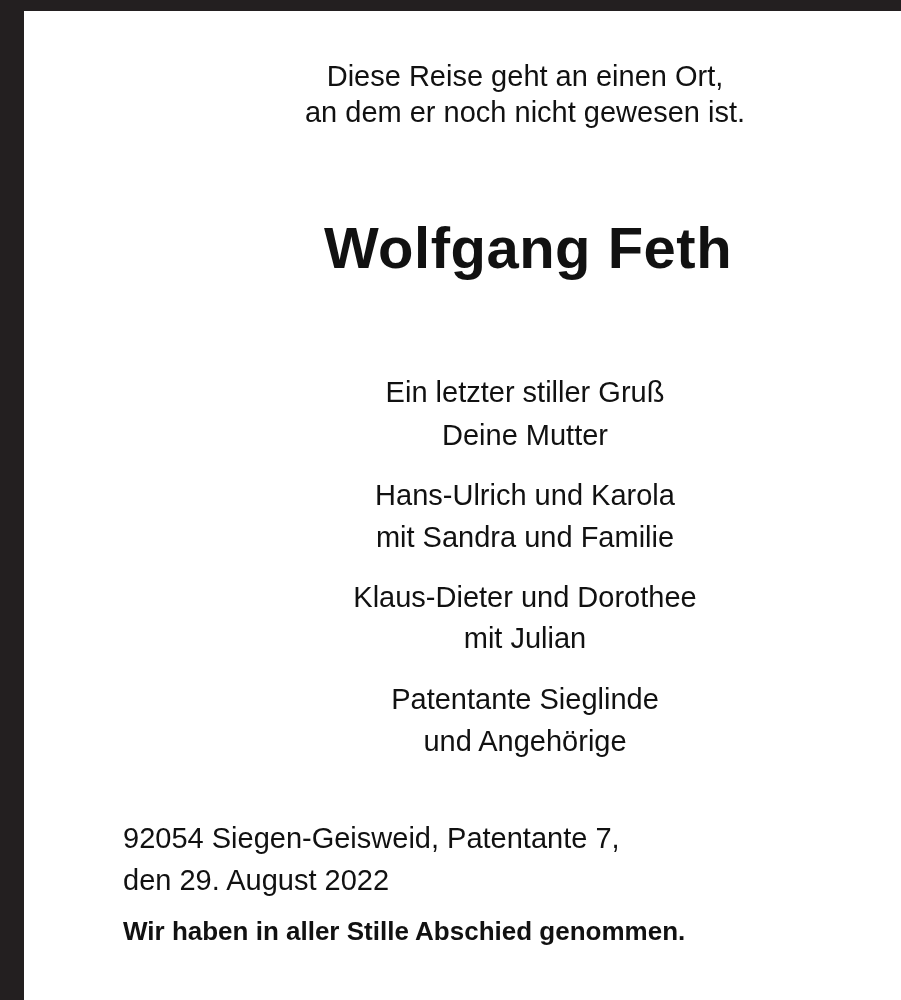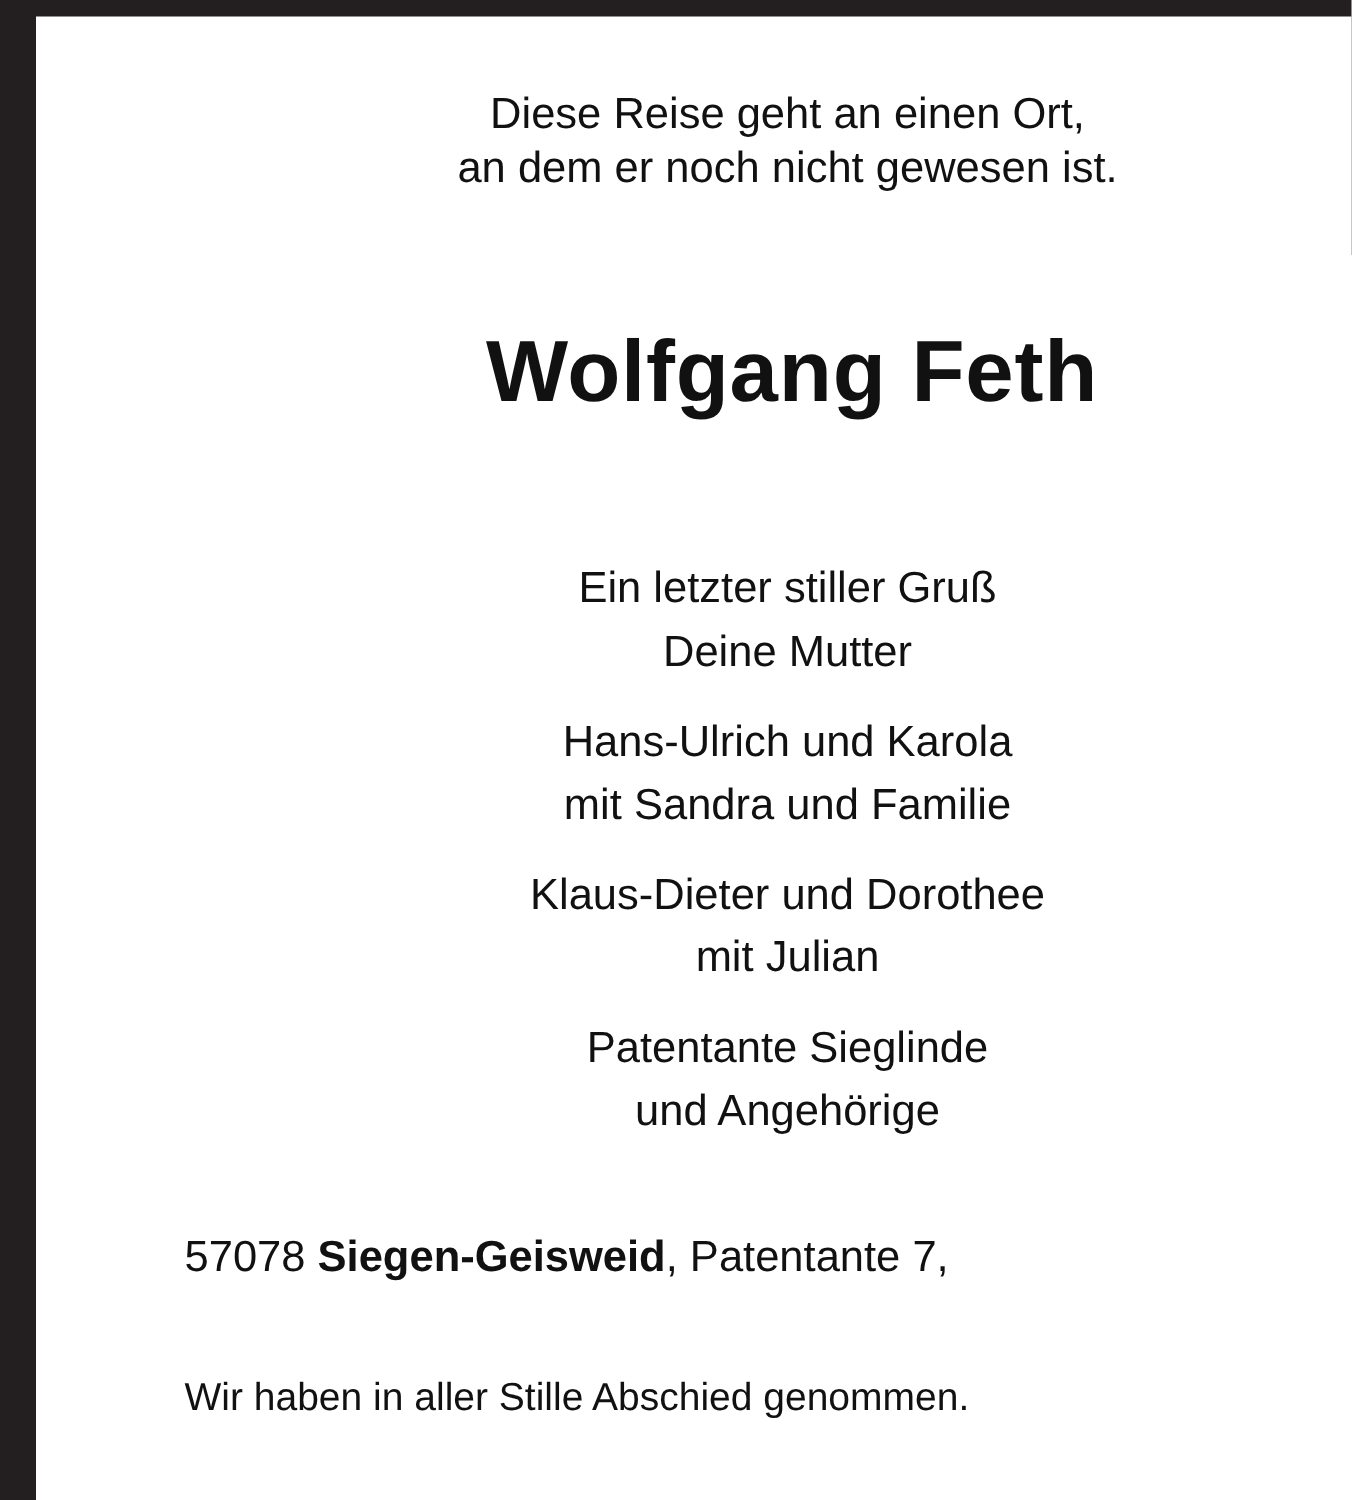--- a/index.html
+++ b/index.html
@@ -2,21 +2,21 @@
 <html><head>
 <meta charset="utf-8">
 <style>
   html, body { margin: 0; padding: 0; }
   body { width: 901px; height: 1000px; background: #231f20; position: relative; overflow: hidden;
          font-family: "Liberation Sans", "DejaVu Sans", sans-serif; color: #111; }
   .page { position: absolute; left: 11px; top: 11px; width: 878px; height: 993px; background: #ffffff; margin-left: 13px; }
   .line { position: absolute; white-space: nowrap; font-size: 29px; line-height: 34px; }
   .center { left: 0; width: 878px; text-align: center; }
   .name { font-weight: bold; font-size: 58px; line-height: 64px; letter-spacing: 0.5px; }
-  .b { font-weight: bold; }
+  .b { font-weight: normal; }
   .dates span { display: inline-block; }
 </style>
 </head>
 <body>
 
 <div class="page">
 
   <div class="line" style="left:0; width:1002px; text-align:center; top:48px;">Diese Reise geht an einen Ort,</div>
   <div class="line" style="left:0; width:1002px; text-align:center; top:84px;">an dem er noch nicht gewesen ist.</div>
 
@@ -30,19 +30,20 @@
   <div class="line center" style="left:0; width:1002px; top:467px;">Hans-Ulrich und Karola</div>
   <div class="line center" style="left:0; width:1002px; top:509px;">mit Sandra und Familie</div>
 
   <div class="line center" style="left:0; width:1002px; top:569px;">Klaus-Dieter und Dorothee</div>
   <div class="line center" style="left:0; width:1002px; top:610px;">mit Julian</div>
 
   <div class="line center" style="left:0; width:1002px; top:671px;">Patentante Sieglinde</div>
   <div class="line center" style="left:0; width:1002px; top:713px;">und Angehörige</div>
 
   <div class="line" style="left:99px; top:810px;">
-    <span>57078</span>
+    <span>92054</span>
     <span class="b">Siegen-Geisweid</span><span>, Patentante 7,</span>
   </div>
+  <div class="line" style="left:99px; top:852px;">den 29. August 2022</div>
 
-  <div class="line" style="left:99px; top:903px; font-size:26px;">Wir haben in aller Stille Abschied genommen.</div>
+  <div class="line" style="left:99px; top:903px; font-size:26px;font-weight:bold;">Wir haben in aller Stille Abschied genommen.</div>
 
 </div>
 
 </body></html>

